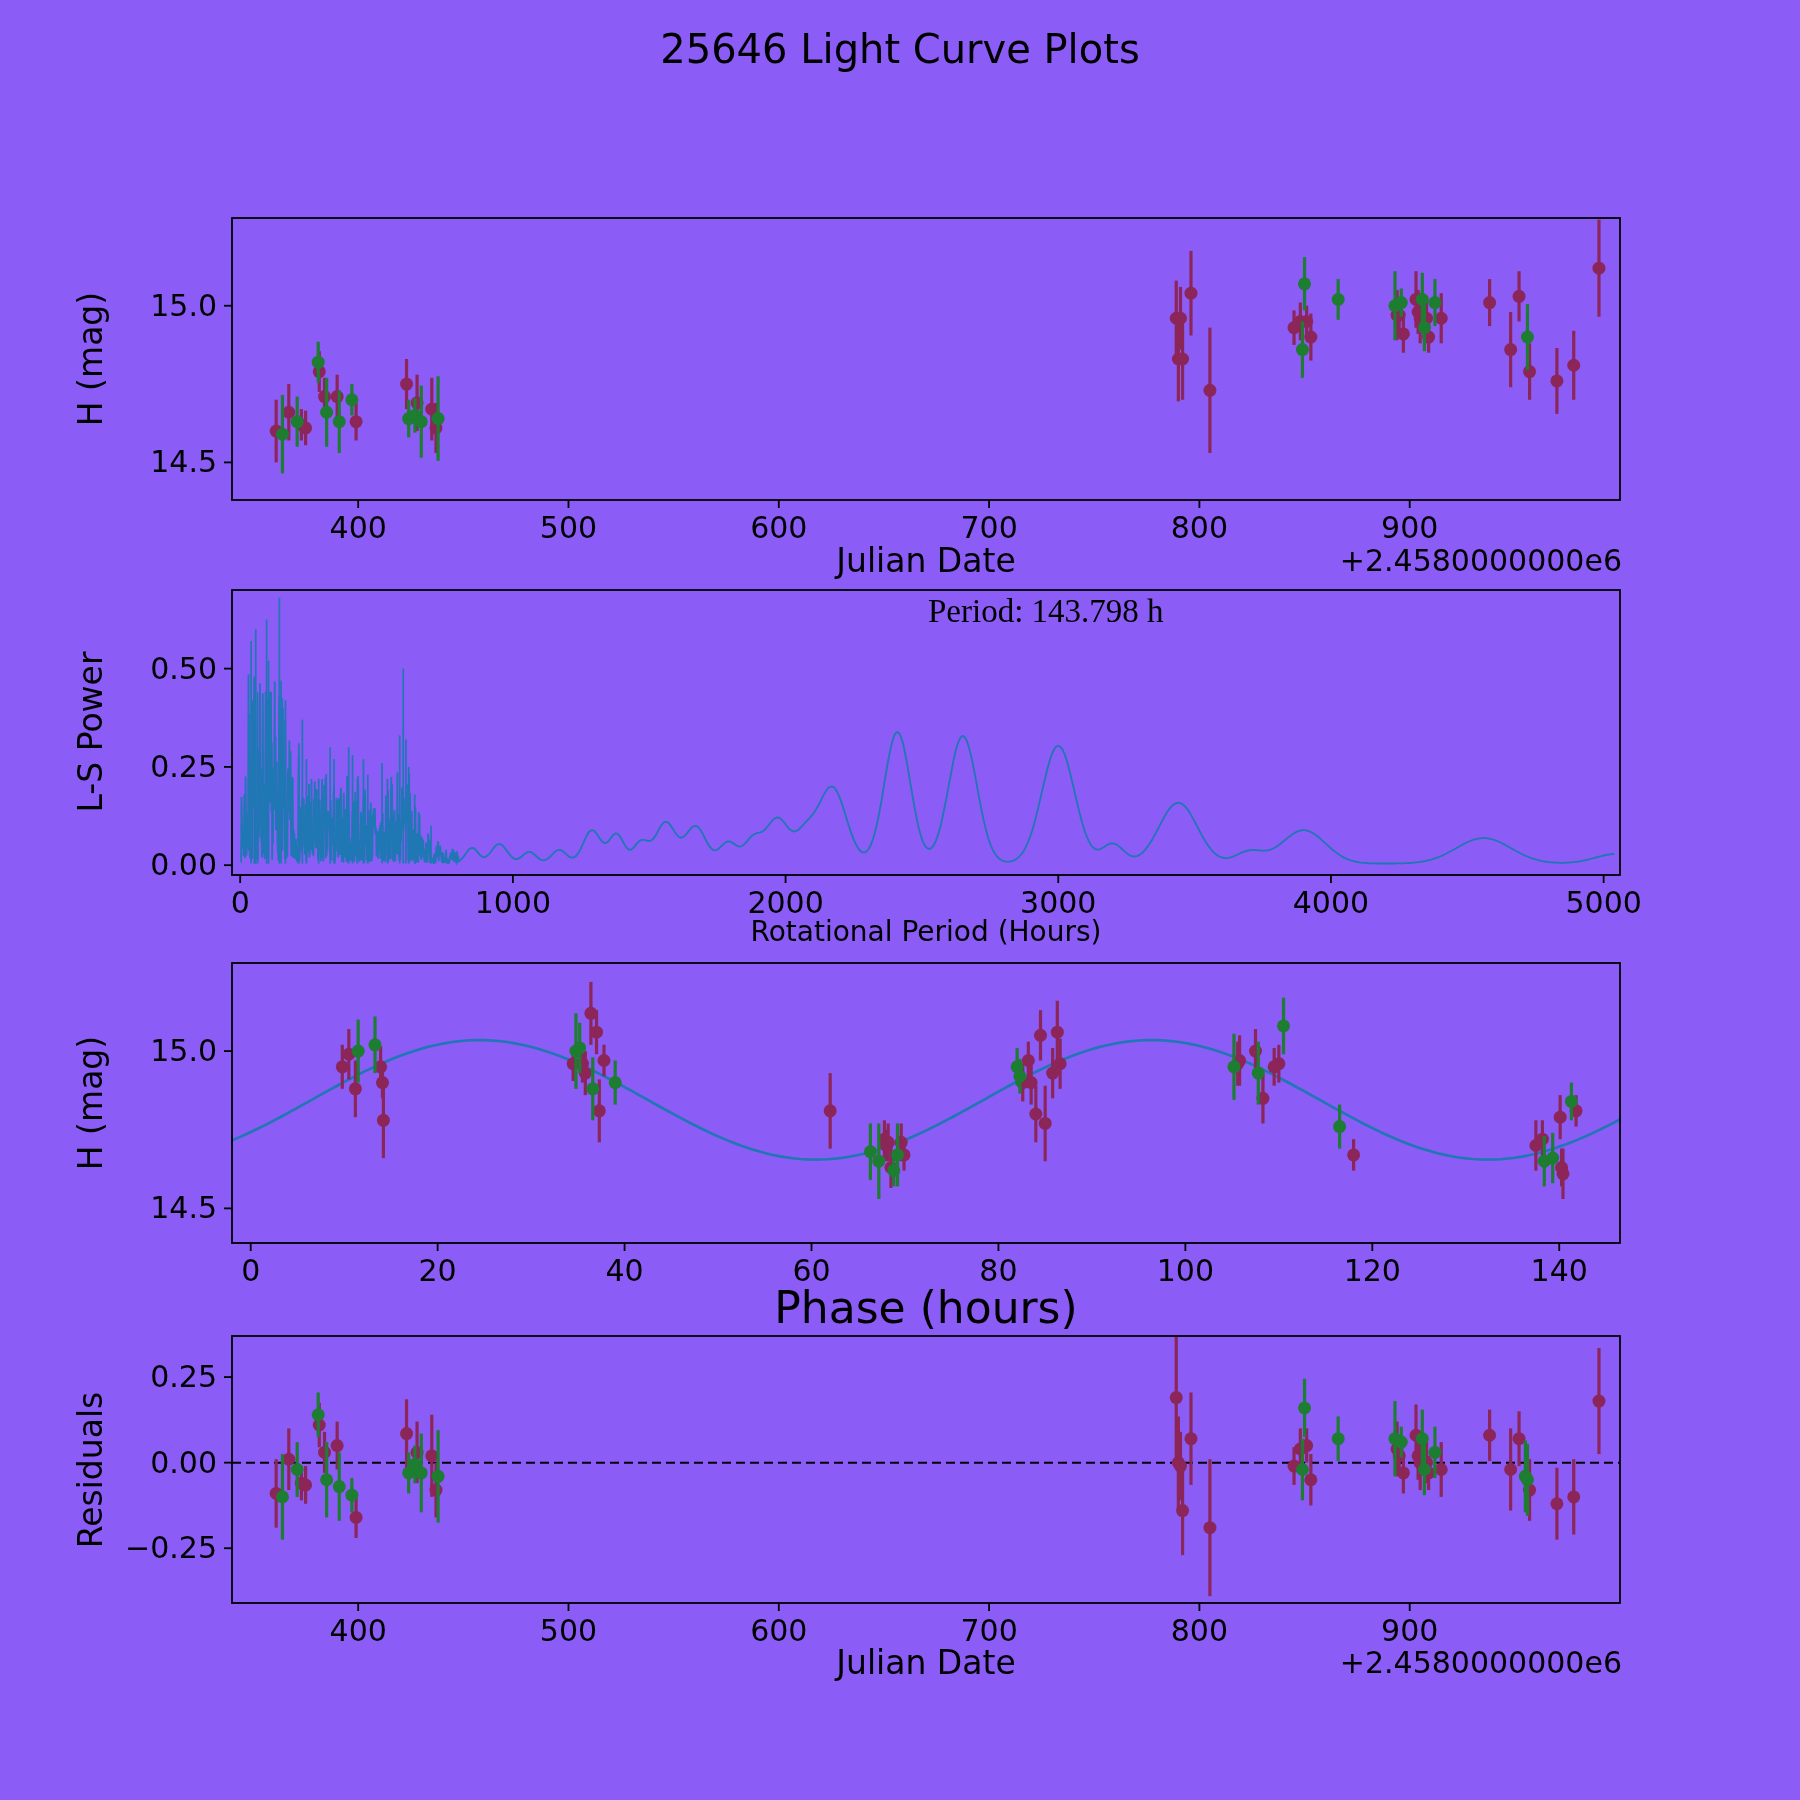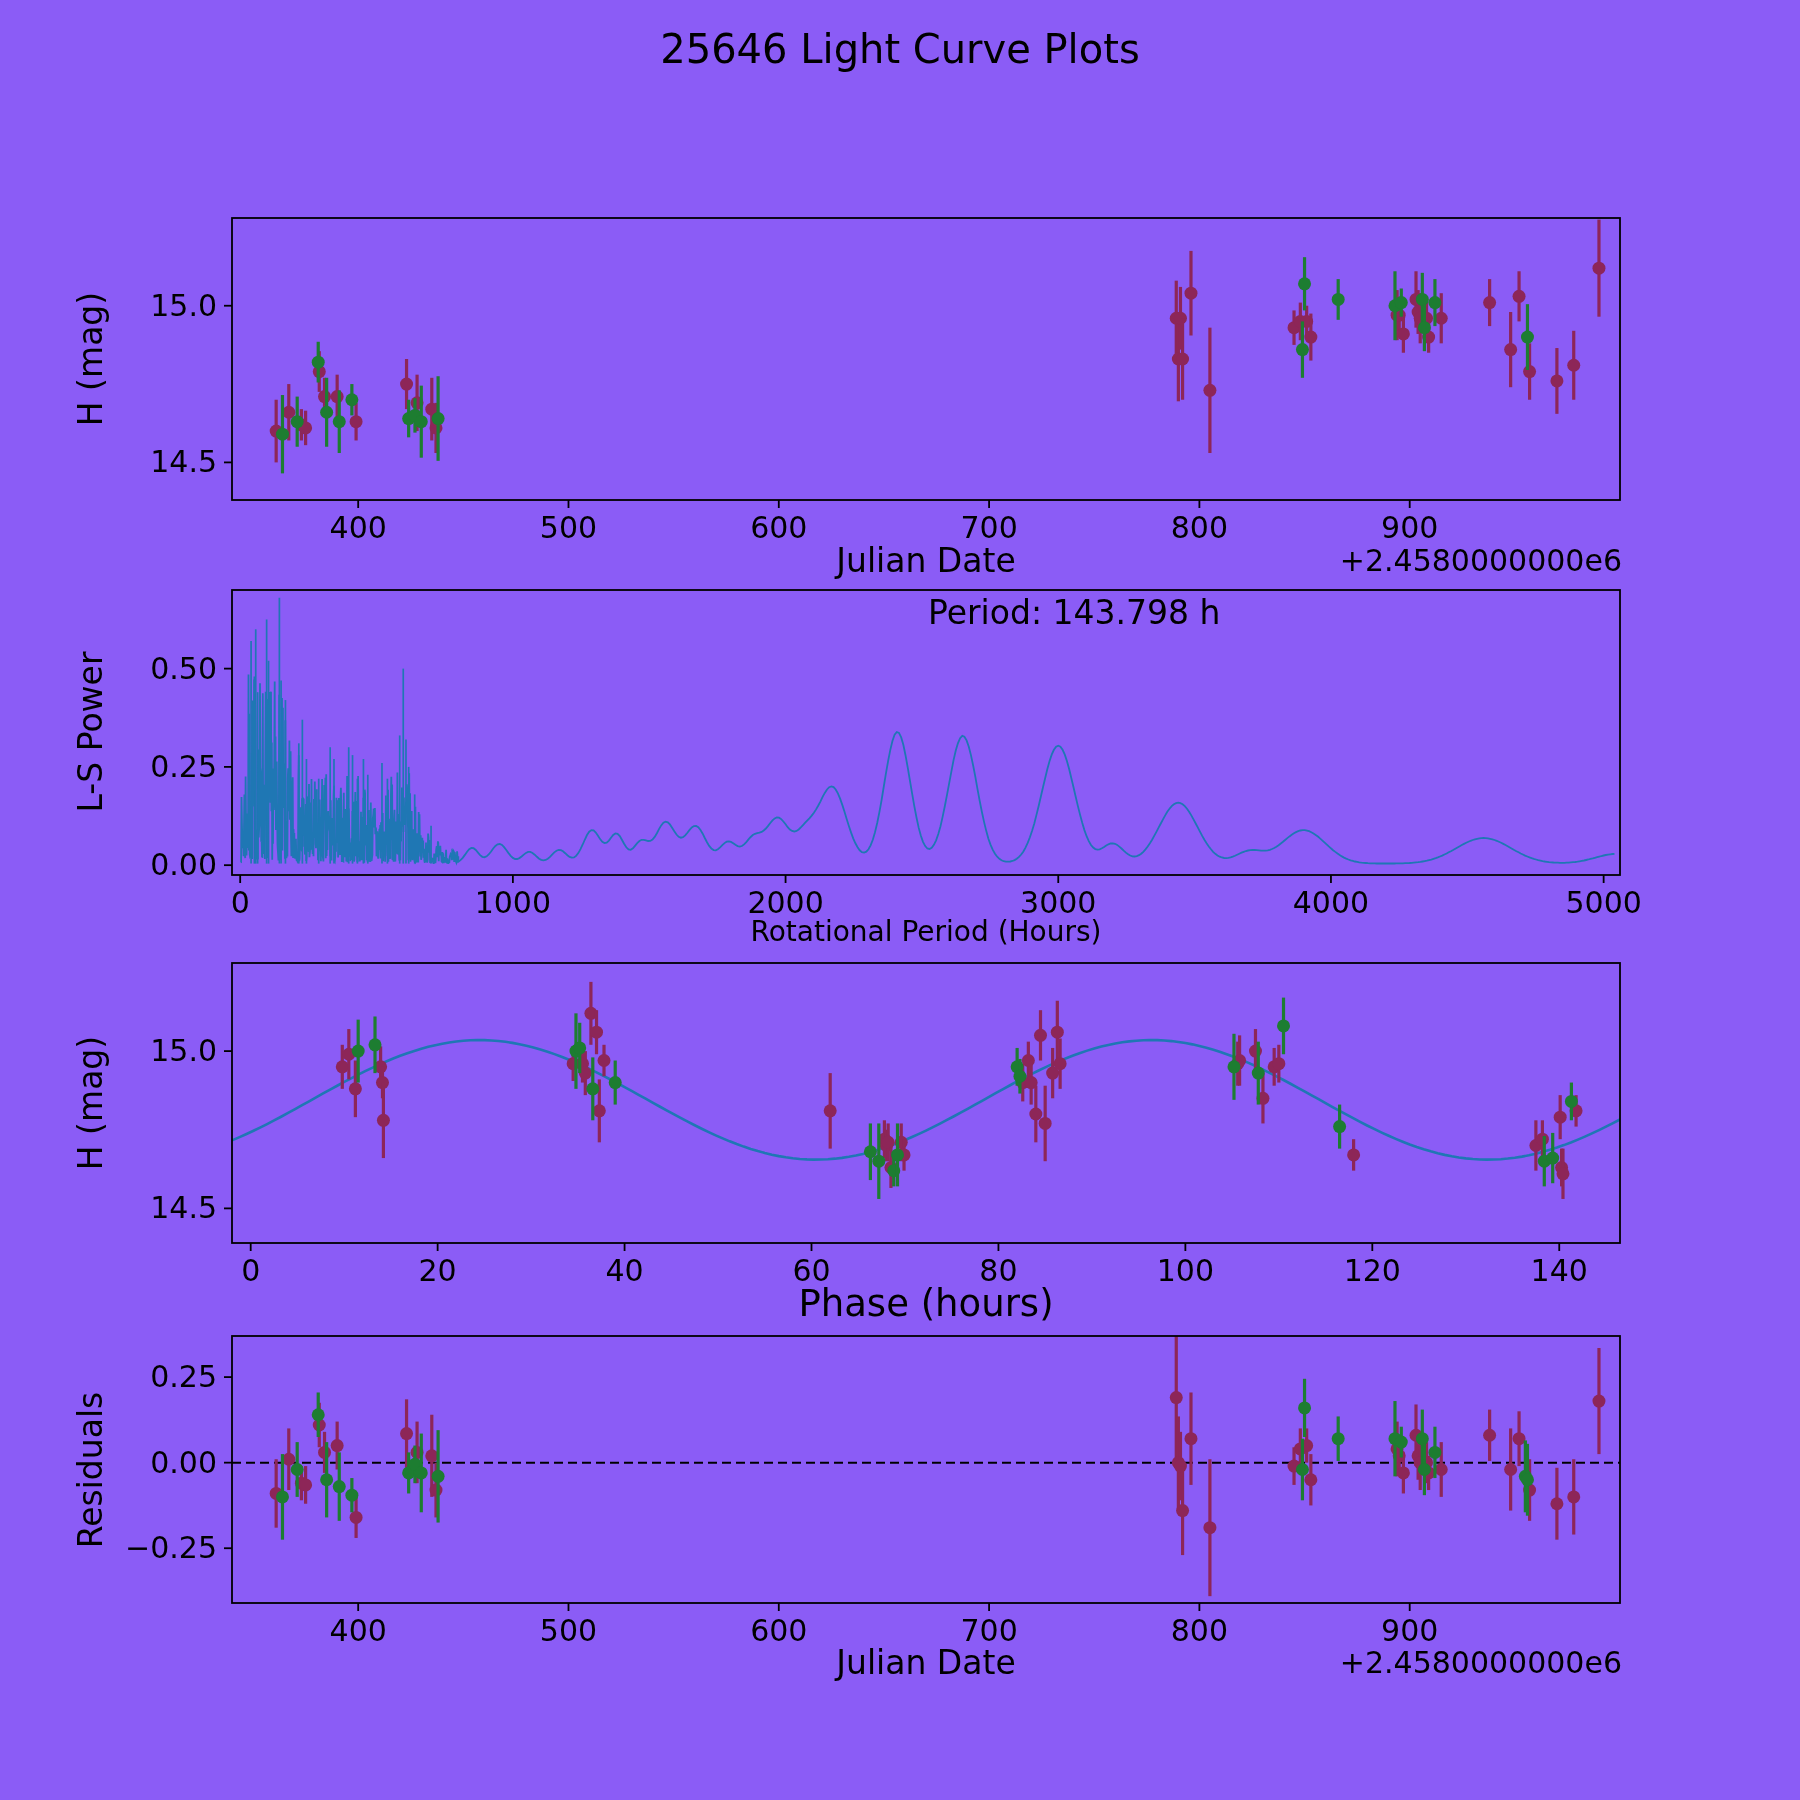--- a/index.html
+++ b/index.html
@@ -6,24 +6,24 @@
   #fig{position:relative;width:1800px;height:1800px;background:#8b5cf6;
        font-family:"DejaVu Sans",sans-serif;color:#000;overflow:hidden;}
   svg{position:absolute;overflow:visible;}
   svg text{font-family:"DejaVu Sans",sans-serif;fill:#000;}
   .lbl{position:absolute;white-space:nowrap;color:#000;}
   #title{left:900px;top:26px;font-size:40px;transform:translateX(-50%);}
   #yl1{left:90px;top:359px;font-size:33px;transform:translate(-50%,-50%) rotate(-90deg);}
   #xl1{left:926px;top:541px;font-size:33px;transform:translateX(-50%);}
   #off1{left:1622px;top:543px;font-size:30px;transform:translateX(-100%);}
   #yl2{left:90px;top:732px;font-size:33px;transform:translate(-50%,-50%) rotate(-90deg);}
-  #ann{left:928px;top:593px;font-size:33px;}
+  #ann{left:928px;top:593px;font-size:33px;font-family:Liberation Serif, serif;}
   #xl2{left:926px;top:915px;font-size:28px;transform:translateX(-50%);}
   #yl3{left:90px;top:1103px;font-size:33px;transform:translate(-50%,-50%) rotate(-90deg);}
-  #xl3{left:926px;top:1282px;font-size:37px;transform:translateX(-50%);}
+  #xl3{left:926px;top:1282px;font-size:44px;transform:translateX(-50%);}
   #yl4{left:90px;top:1470px;font-size:33px;transform:translate(-50%,-50%) rotate(-90deg);}
   #xl4{left:926px;top:1643px;font-size:33px;transform:translateX(-50%);}
   #off4{left:1622px;top:1645px;font-size:30px;transform:translateX(-100%);}
 </style>
 </head>
 <body>
 
 <div id="fig">
   <div id="title" class="lbl">25646 Light Curve Plots</div>
 

